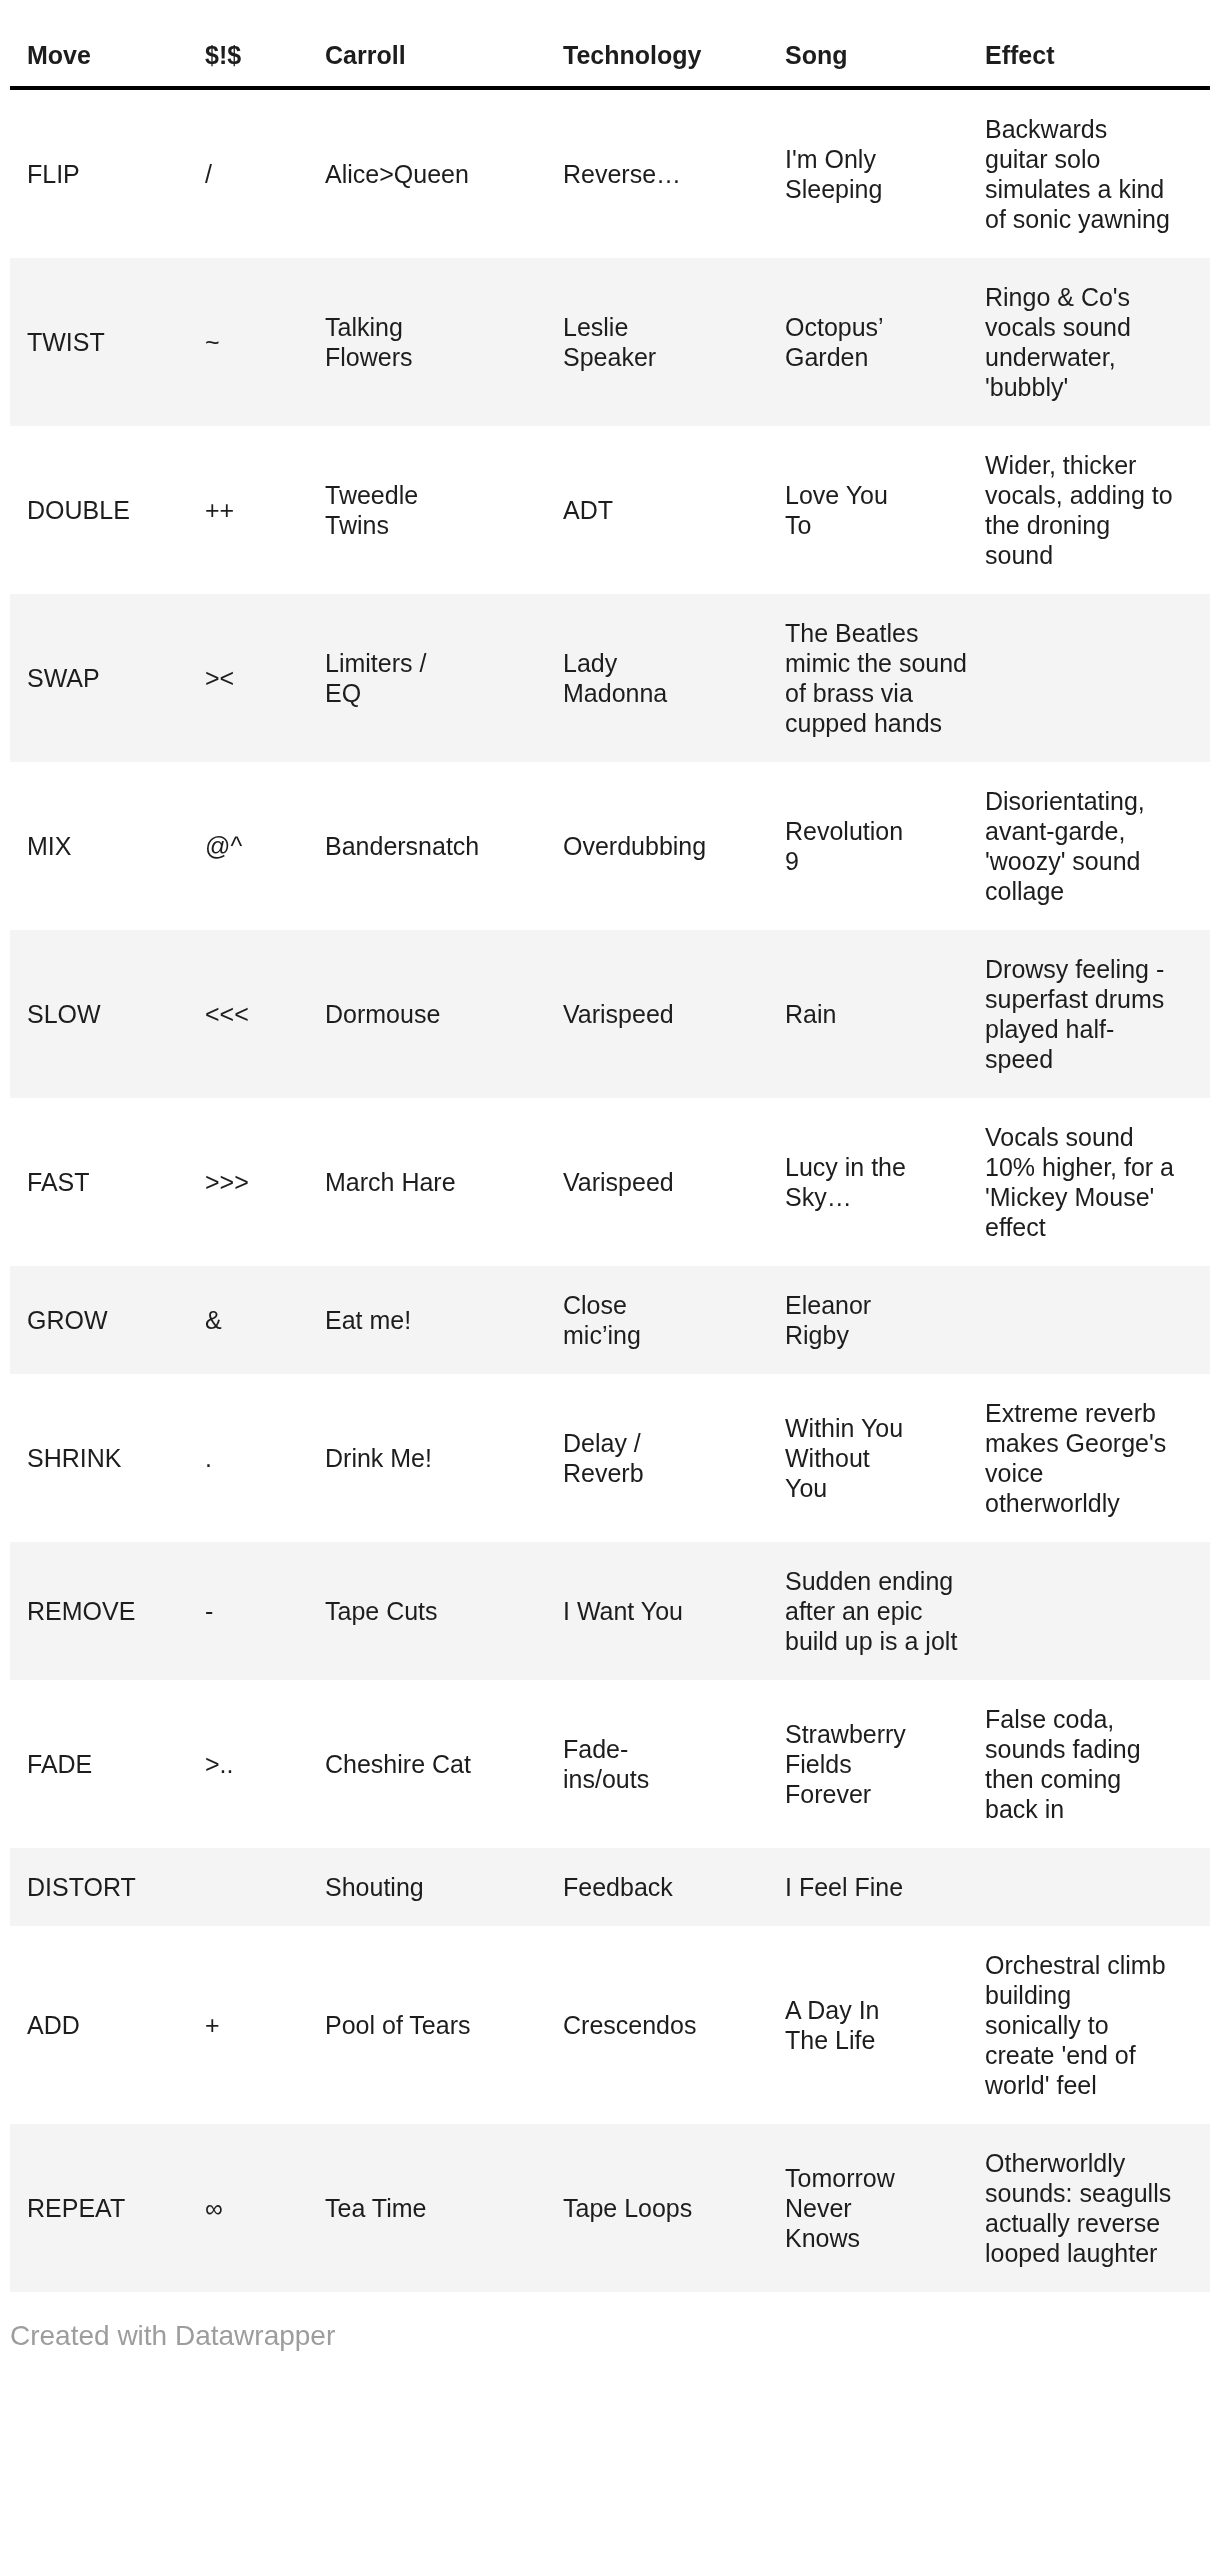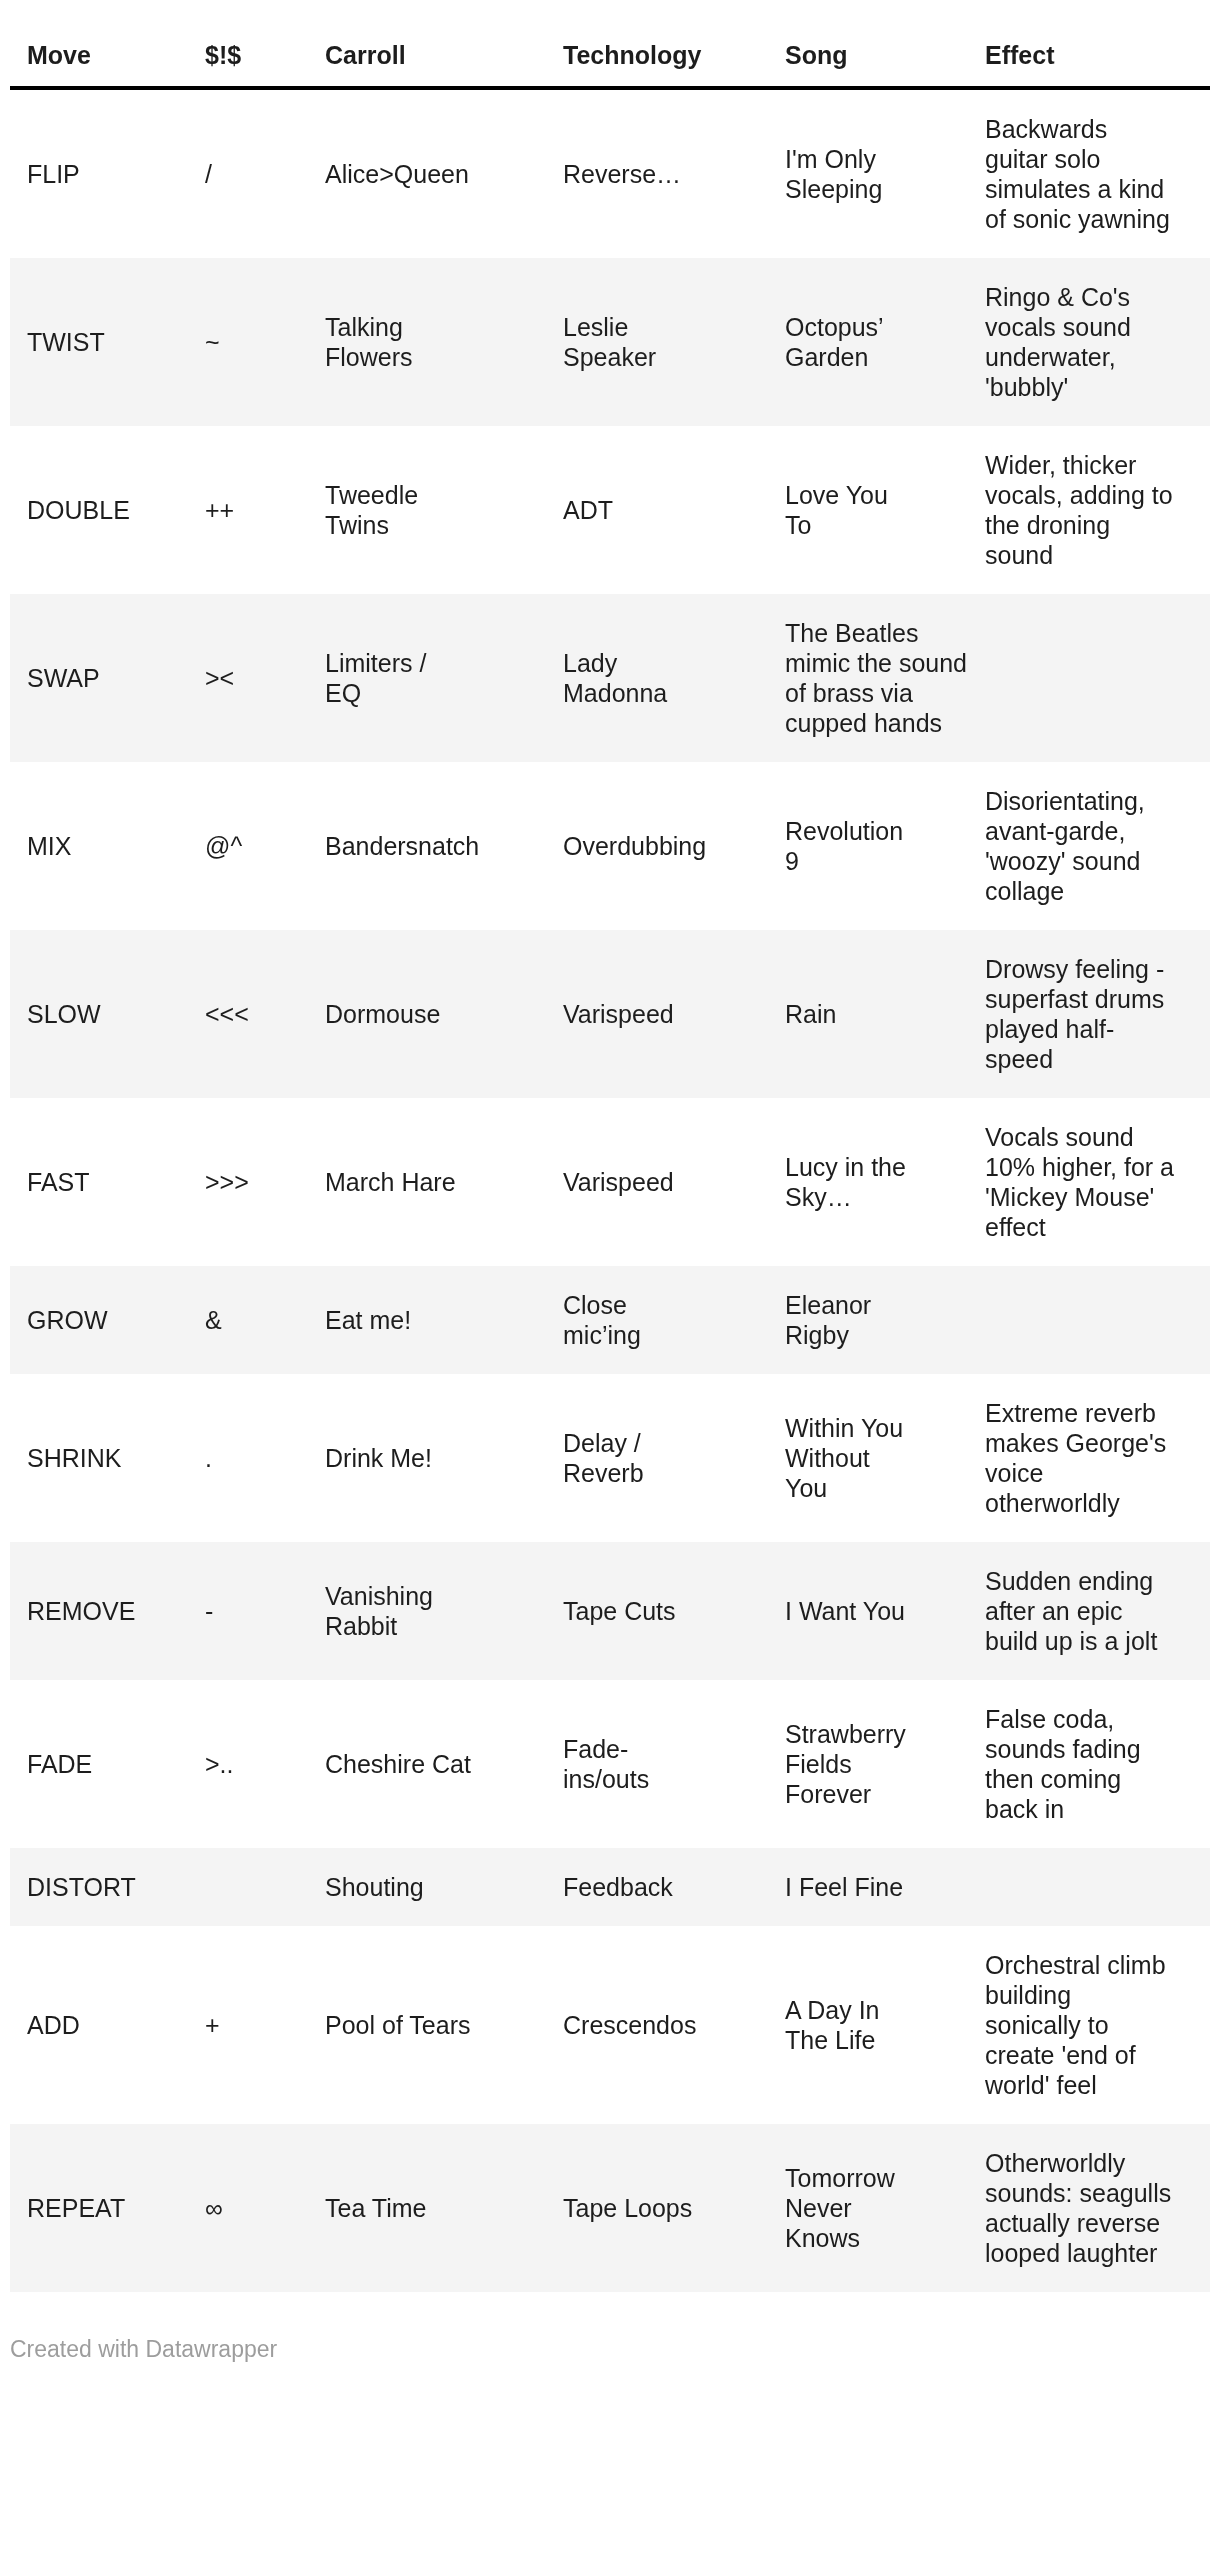--- a/index.html
+++ b/index.html
@@ -39,22 +39,22 @@
     padding-bottom:16px;
   }
   .row{
     padding:24px 0 24px 17px;
     align-items:center;
   }
   .row.stripe{
     background:#f4f4f4;
   }
   .credit{
-    margin-top:42px;
-    font-size:23px;
+    margin-top:29px;
+    font-size:28px;
     line-height:30px;
     color:#9d9d9d;
   }
 </style>
 </head>
 <body>
 
 <div class="page">
 
   <div class="table">
@@ -174,22 +174,20 @@
 Without
 You</div>
           <div class="cell">Extreme reverb
 makes George's
 voice
 otherworldly</div>
         </div>
         <div class="grid-row row stripe">
           <div class="cell">REMOVE</div>
           <div class="cell">-</div>
-          <div class="cell">Vanishing
-Rabbit</div>
           <div class="cell">Tape Cuts</div>
           <div class="cell">I Want You</div>
           <div class="cell">Sudden ending
 after an epic
 build up is a jolt</div>
         </div>
         <div class="grid-row row">
           <div class="cell">FADE</div>
           <div class="cell">&gt;..</div>
           <div class="cell">Cheshire Cat</div>

